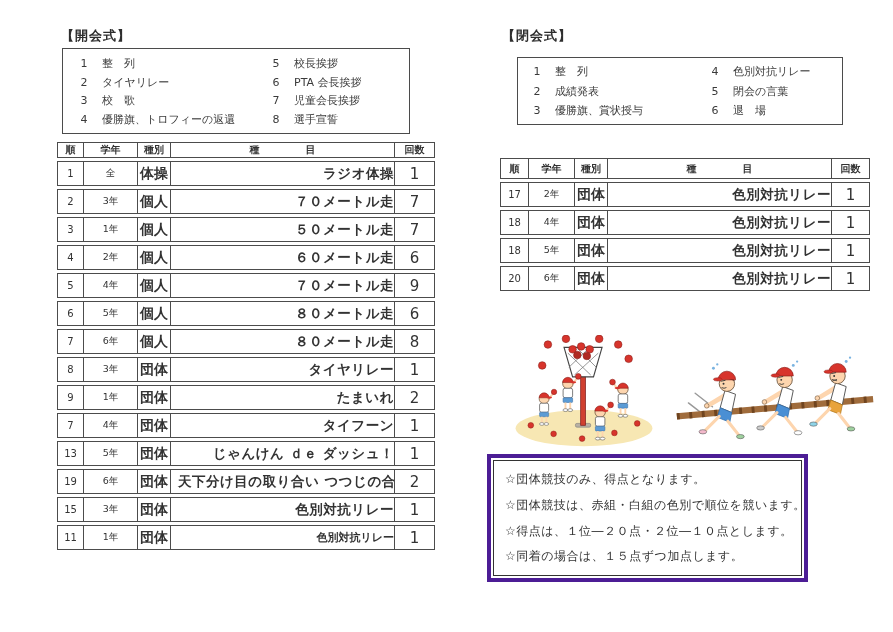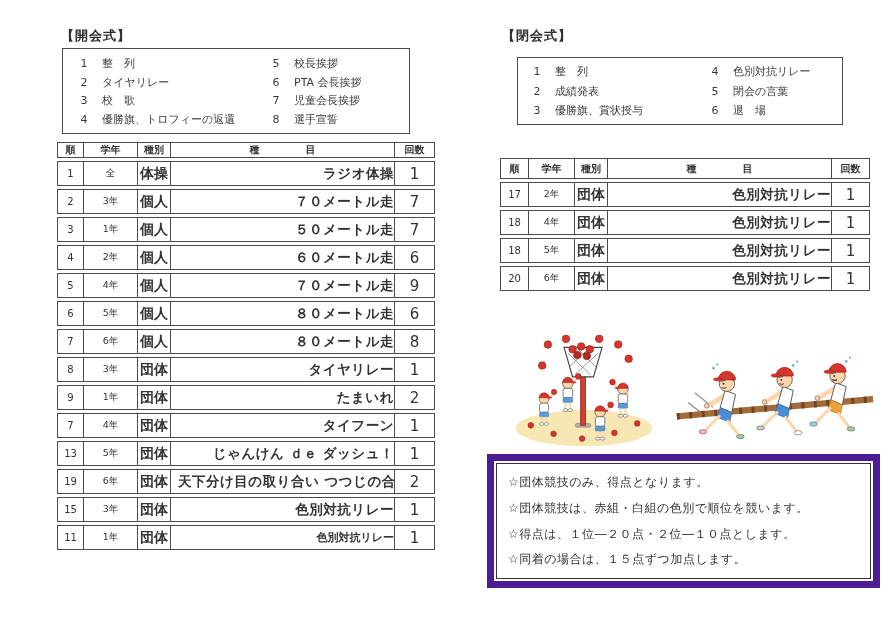--- a/index.html
+++ b/index.html
@@ -40,21 +40,21 @@
   #l-table tbody tr:nth-child(14) td.c3 { font-size:11px; letter-spacing:0; }
   #l-table col.w0{width:27px} #l-table col.w1{width:54px} #l-table col.w2{width:33px}
   #l-table col.w3{width:224px} #l-table col.w4{width:40px}
   #r-table col.w0{width:29px} #r-table col.w1{width:46px} #r-table col.w2{width:33px}
   #r-table col.w3{width:224px} #r-table col.w4{width:38px}
   .ev-header { display:flex; justify-content:center; gap:46px; }
 
   #illus { position:absolute; left:508px; top:331px; width:368px; height:120px;
            display:flex; align-items:flex-end; justify-content:space-between; }
 
-  #notes { position:absolute; left:487px; top:454px; width:393px; border:7px solid #4c1d95; padding:2px; background:#fff; }
+  #notes { position:absolute; left:487px; top:454px; width:321px; border:4px solid #4c1d95; padding:2px; background:#fff; }
   #notes-inner { border:1px solid #333; padding:10px 11px; display:flex; flex-direction:column; gap:9px; }
   .note-line { font-size:12px; color:#333; letter-spacing:0.5px; line-height:1.4; white-space:nowrap; }
 </style>
 </head>
 <body>
 
 <div id="canvas">
 
   <div class="page-title" id="l-title">【開会式】</div>
 

